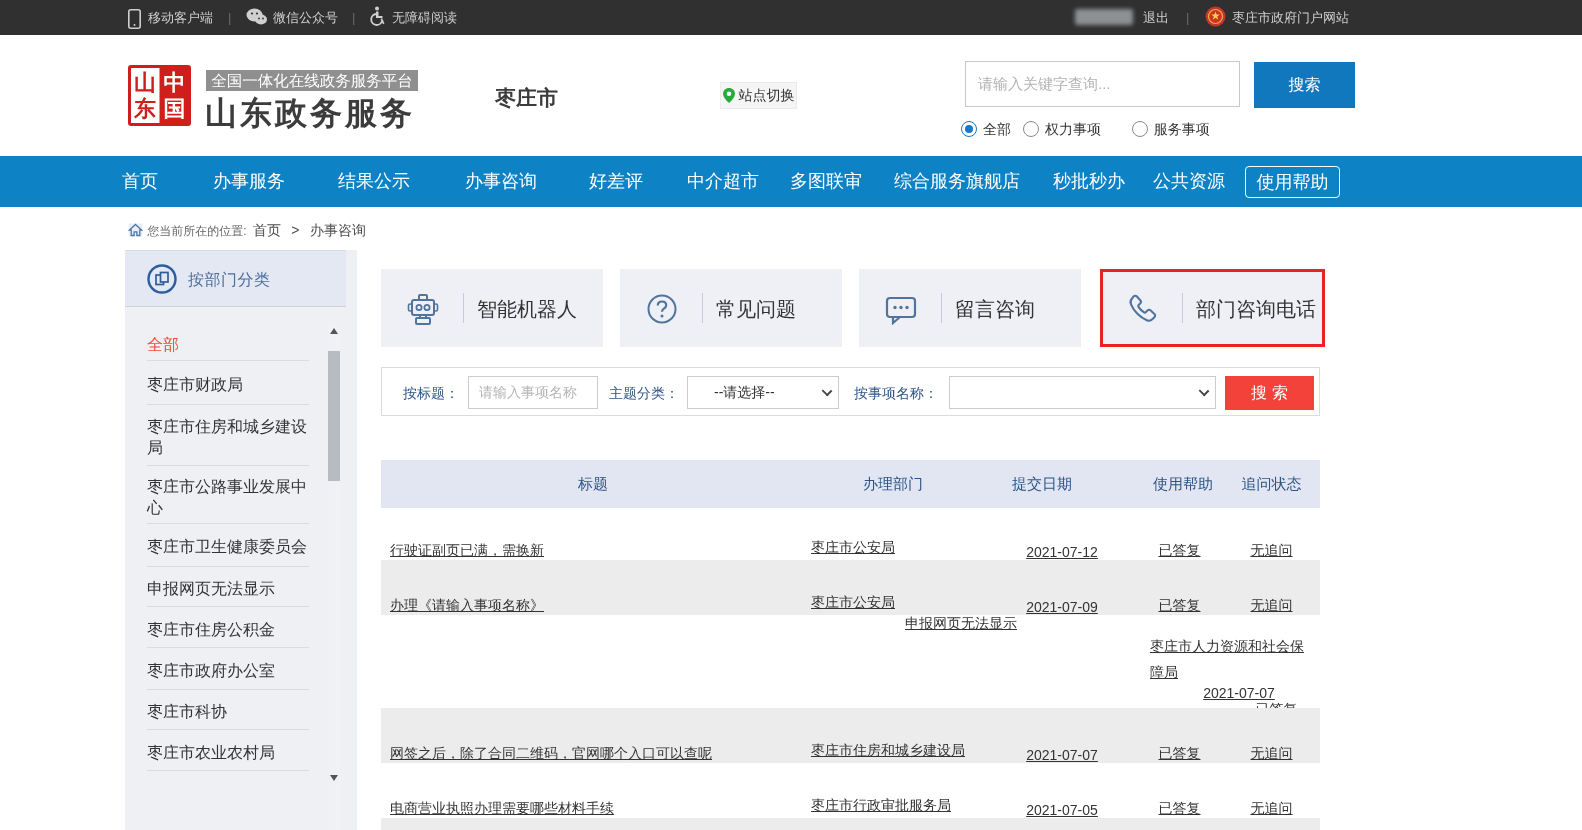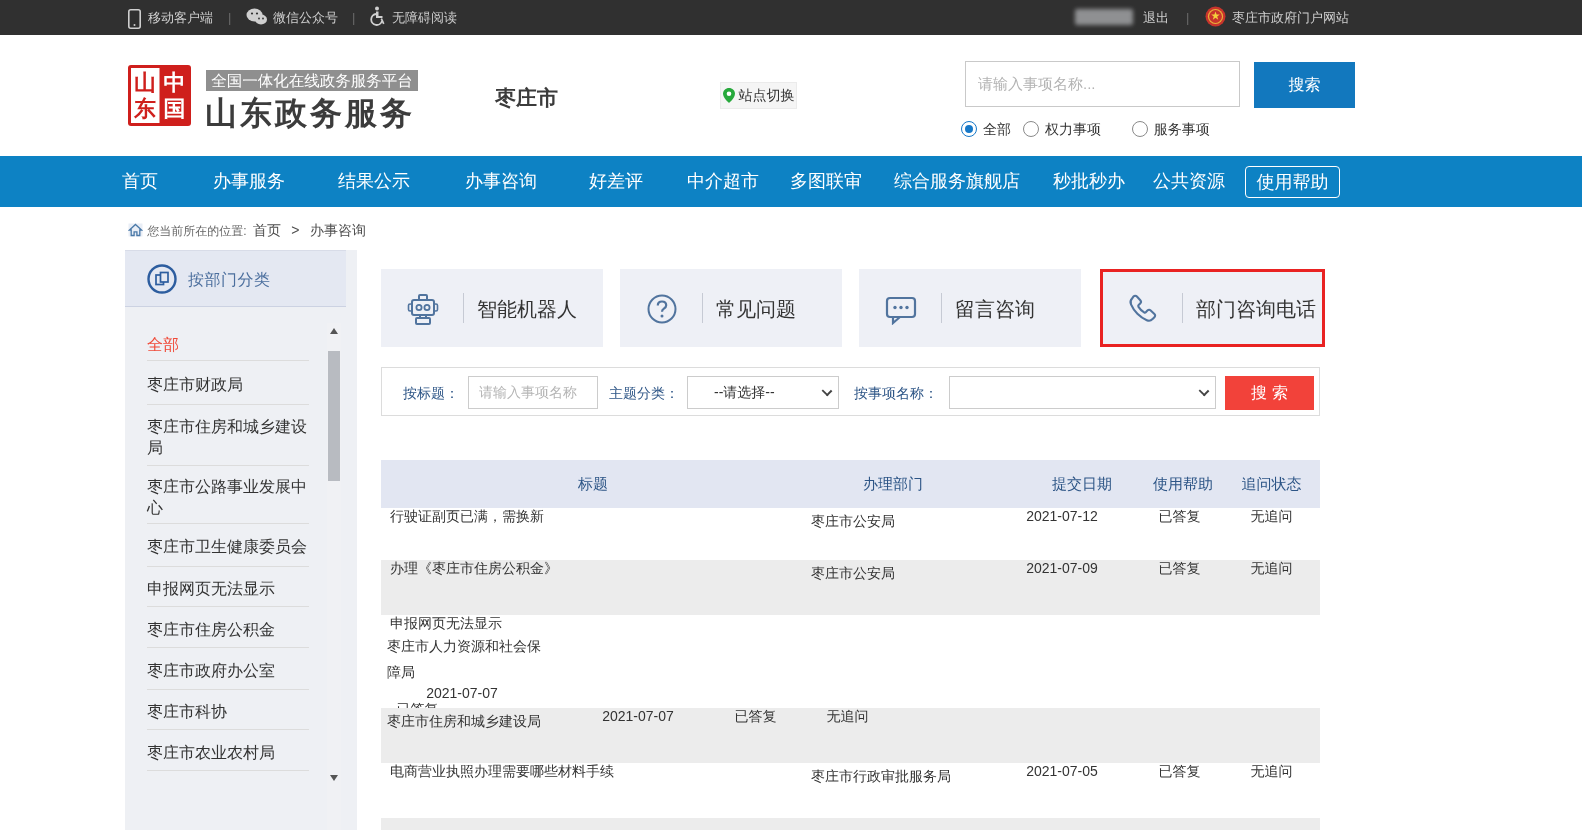--- a/index.html
+++ b/index.html
@@ -97,21 +97,21 @@
   margin-top:-2px; }
 #fbtn { position:absolute; left:843px; top:8px; width:89px; height:34px; background:#f2423a;
   color:#fff; font-size:16px; text-align:center; line-height:34px; letter-spacing:5px; padding-left:5px;}
 
 
 #tbl { position:absolute; left:381px; top:460px; width:939px; }
 .trow { position:relative; width:939px; }
 .thead { height:48px; background:#e2e6f2; }
 .thead .c { position:absolute; top:0; height:48px; line-height:48px; font-size:15px; color:#2d5586;
   text-align:center; }
-.tr { display:flex; align-items:flex-start; font-size:14px; color:#333; }
+.tr { display:flex; align-items:flex-end; font-size:14px; color:#333;text-decoration:underline; }
 .tr .c1 { width:424px; padding-left:9px; }
 .tr .c2 { width:176px; padding-left:6px; padding-right:6px; line-height:26px; }
 .tr .c3 { width:162px; text-align:center; }
 .tr .c4 { width:80px; text-align:center; padding-right:7px; }
 .tr .c5 { width:97px; text-align:center; }
 .gray { background:#ececec; }
 </style>
 </head>
 <body>
 <div id="page">
@@ -165,21 +165,21 @@
       <text x="48.5" y="27" font-size="22" font-weight="bold" fill="#fff" text-anchor="middle" font-family="'Liberation Sans',sans-serif">中</text>
       <text x="48.5" y="53" font-size="22" font-weight="bold" fill="#fff" text-anchor="middle" font-family="'Liberation Sans',sans-serif">国</text>
     </svg>
     <div id="gband">全国一体化在线政务服务平台</div>
     <div id="gtitle">山东政务服务</div>
     <div id="cityname">枣庄市</div>
     <div id="sitebtn"><svg width="12" height="15" viewBox="0 0 12 15">
           <path d="M6 0 C2.7 0 0 2.6 0 5.8 C0 10 6 15 6 15 C6 15 12 10 12 5.8 C12 2.6 9.3 0 6 0 Z" fill="#27a93c"></path>
           <circle cx="6" cy="5.8" r="2.3" fill="#fff"></circle>
         </svg>站点切换</div>
-    <div id="searchbox">请输入事项名称...</div>
+    <div id="searchbox">请输入关键字查询...</div>
     <div id="searchbtn">搜索</div>
     <div class="radio-row">
       <span class="radio on"></span><span style="margin:0 8px 0 6px;">全部</span>
       <span class="radio off"></span><span style="margin:0 27px 0 6px;">权力事项</span>
       <span class="radio off"></span><span style="margin-left:6px;">服务事项</span>
     </div>
   </div>
 
   <div id="nav">
     <div class="ni" style="left:122px; width:36px;">首页</div>
@@ -285,46 +285,47 @@
     <div class="fsel" style="left:567px; width:267px;">
         <span class="chev"></span>
       </div>
     <div id="fbtn">搜索</div>
   </div>
 
   <div id="tbl">
     <div class="trow thead">
       <div class="c" style="left:0; width:424px;">标题</div>
       <div class="c" style="left:424px; width:176px;">办理部门</div>
-      <div class="c" style="left:620px; width:162px;text-align:center;">提交日期</div>
+      <div class="c" style="left:580px; width:162px;text-align:center;">提交日期</div>
       <div class="c" style="left:762px; width:80px;">使用帮助</div>
       <div class="c" style="left:842px; width:97px;">追问状态</div>
     </div>
     <div class="trow tr" style="height:52px;">
       <div class="c1">行驶证副页已满，需换新</div>
         <div class="c2">枣庄市公安局</div>
       <div class="c3">2021-07-12</div>
         <div class="c4">已答复</div>
         <div class="c5">无追问</div>
     </div>
     <div class="trow tr gray" style="height:55px;">
-      <div class="c1">办理《枣庄市住房公积金》</div>
+      <div class="c1">办理《请输入事项名称》</div>
         <div class="c2">枣庄市公安局</div>
       <div class="c3">2021-07-09</div>
         <div class="c4">已答复</div>
         <div class="c5">无追问</div>
     </div>
     <div class="trow tr" style="height:93px;flex-direction:column;">
       <div class="c1">申报网页无法显示</div>
         <div class="c2">枣庄市人力资源和社会保障局</div>
       <div class="c3">2021-07-07</div>
         <div class="c4">已答复</div>
         <div class="c5">无追问</div>
     </div>
     <div class="trow tr gray" style="height:55px;">
+      <div class="c1">网签之后，除了合同二维码，官网哪个入口可以查呢</div>
         <div class="c2">枣庄市住房和城乡建设局</div>
       <div class="c3">2021-07-07</div>
         <div class="c4">已答复</div>
         <div class="c5">无追问</div>
     </div>
     <div class="trow tr" style="height:55px;">
       <div class="c1">电商营业执照办理需要哪些材料手续</div>
         <div class="c2">枣庄市行政审批服务局</div>
       <div class="c3">2021-07-05</div>
         <div class="c4">已答复</div>

